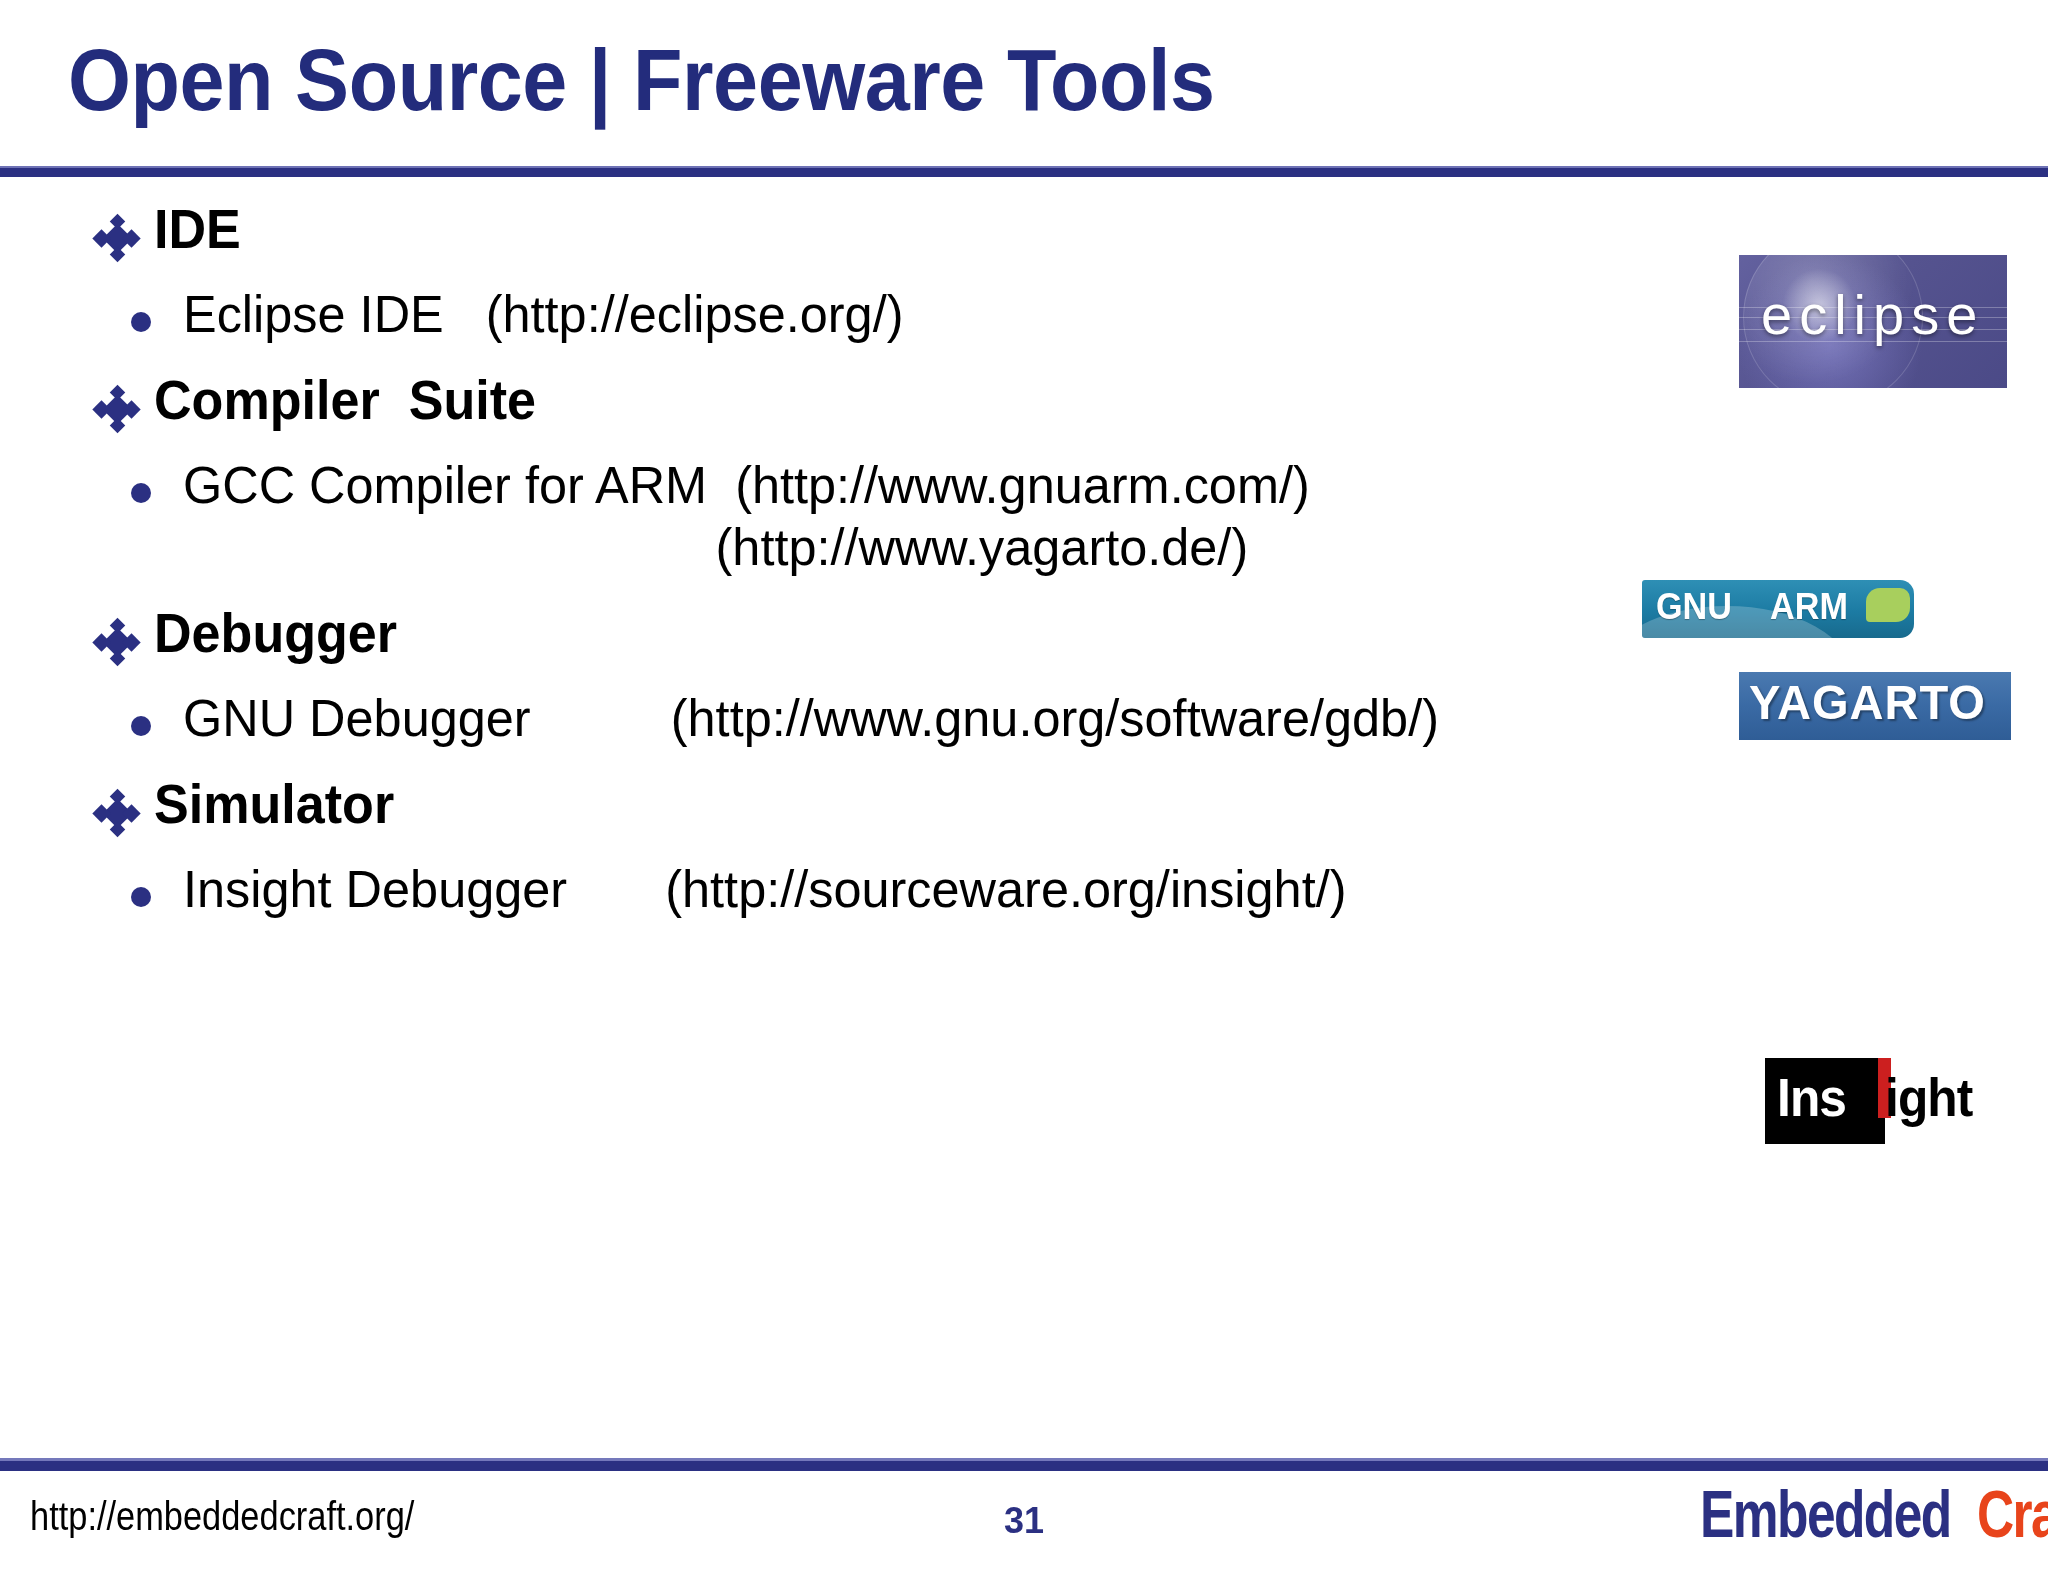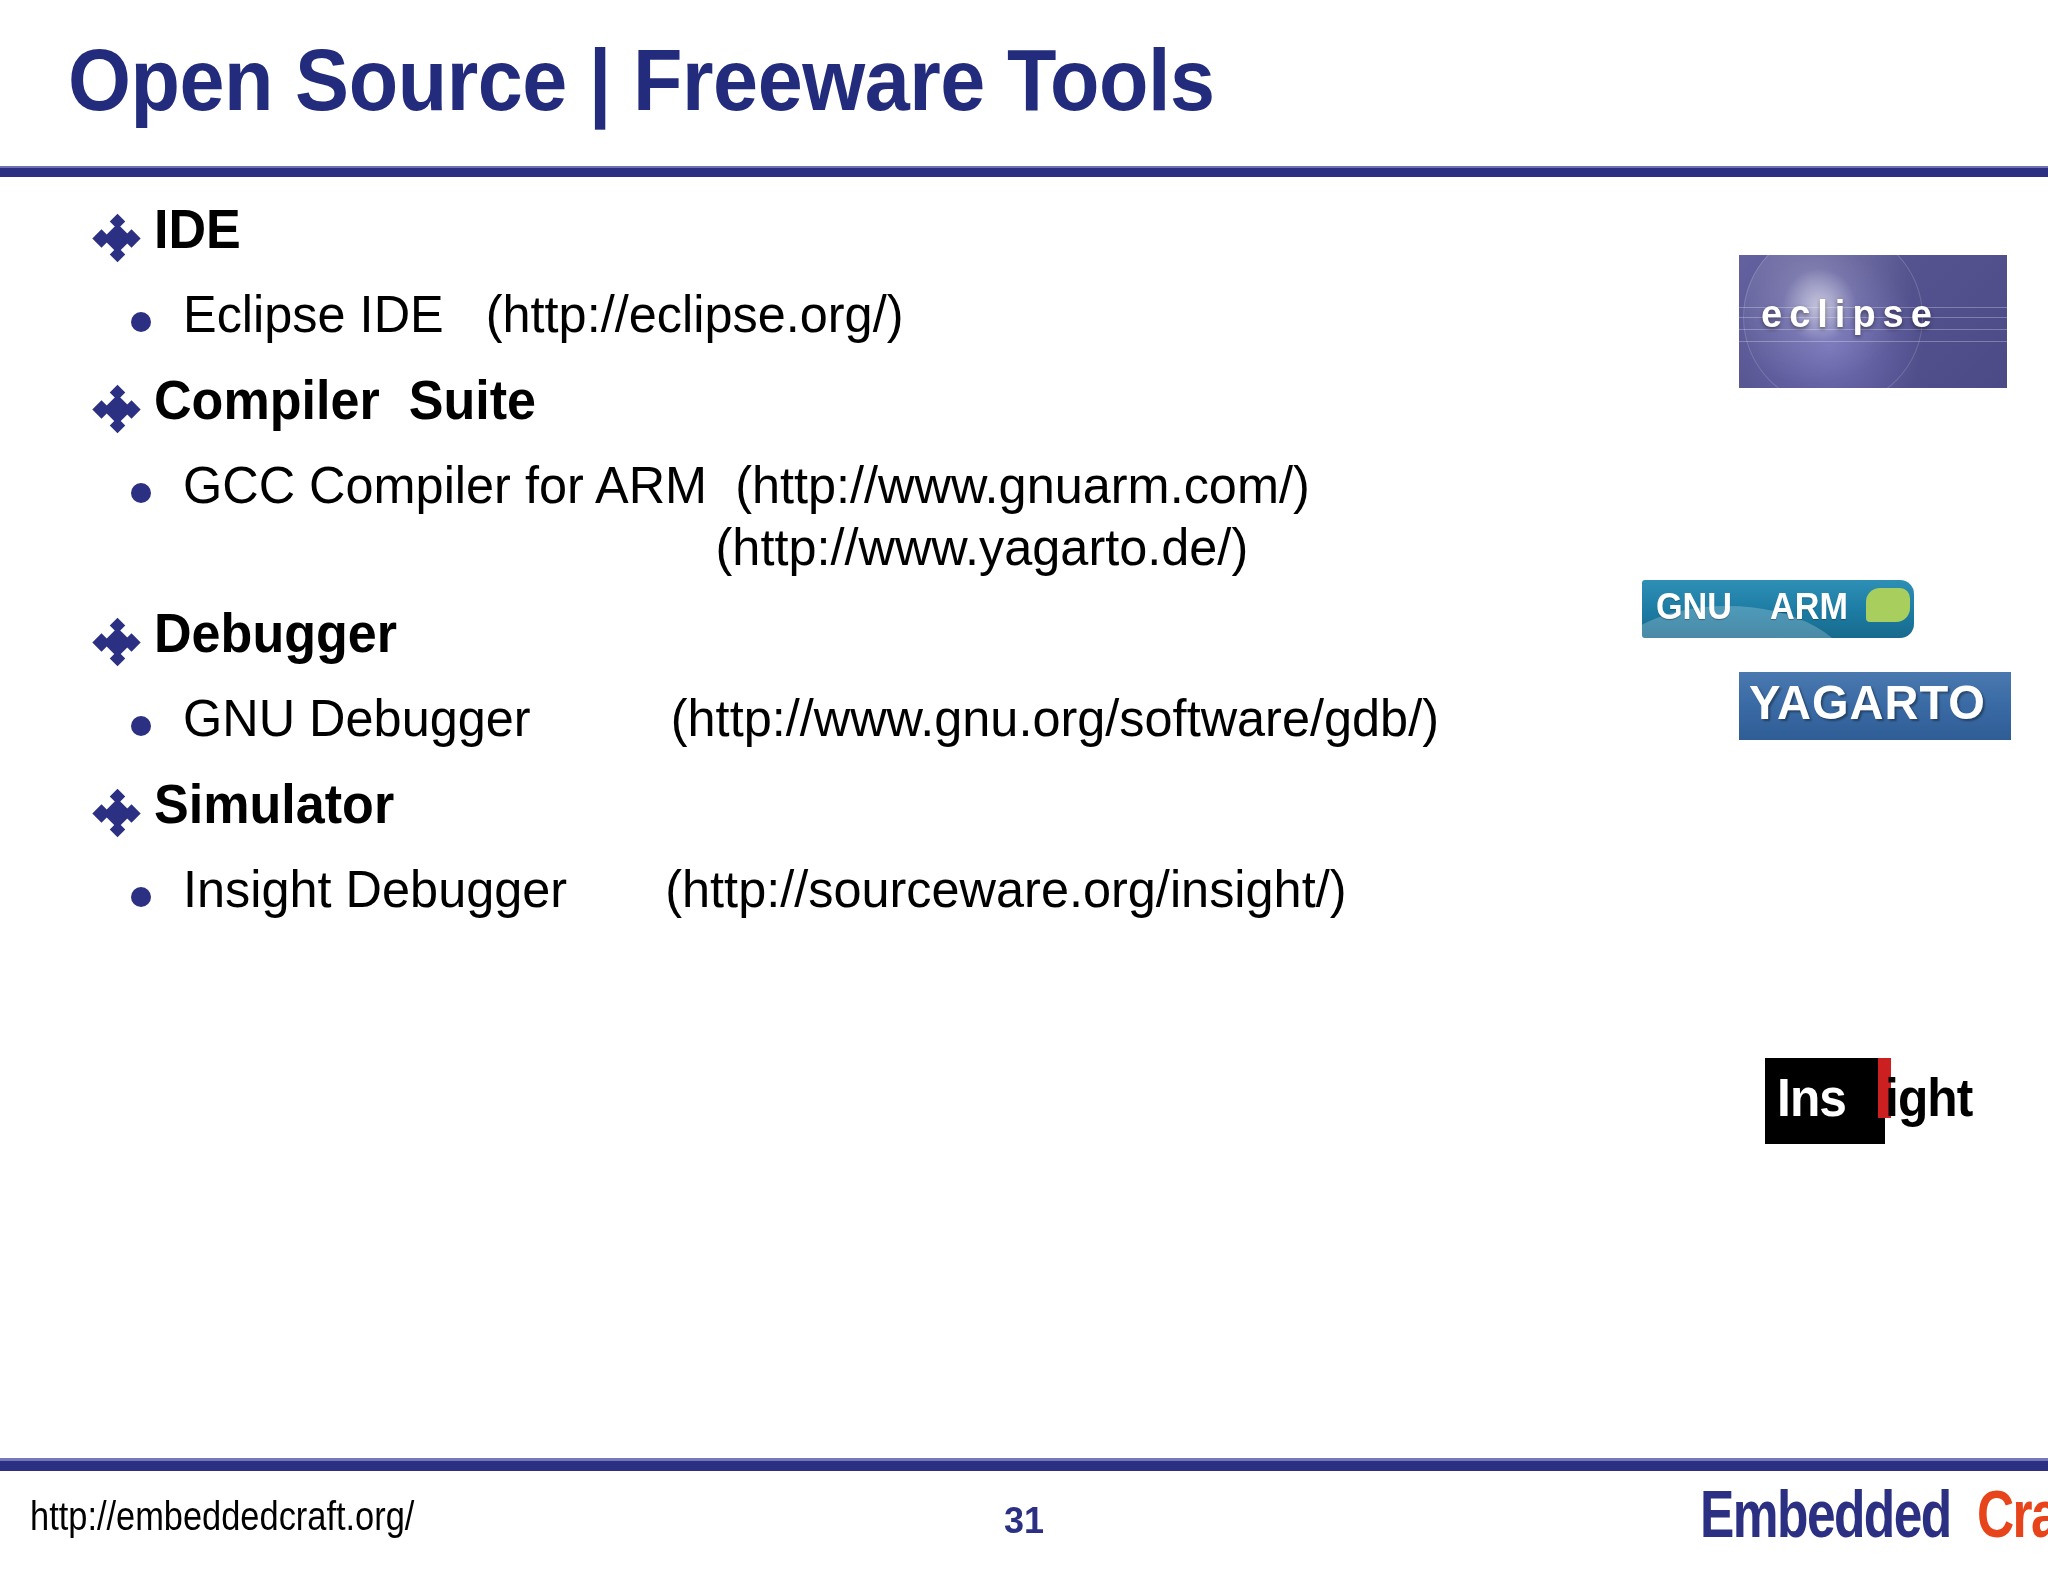--- a/index.html
+++ b/index.html
@@ -169,26 +169,26 @@
   }
   #logo-eclipse .scan {
     position: absolute;
     left: 0; right: 0;
     height: 1px;
     background: rgba(255,255,255,0.28);
   }
   #logo-eclipse .eclipse-word {
     position: absolute;
     left: 22px;
-    top: 38px;
-    font-size: 38px;
+    top: 27px;
+    font-size: 56px;
     letter-spacing: 7px;
     color: #ffffff;
     text-shadow: 0 2px 4px rgba(0,0,0,0.45);
-    font-weight: 700;
+    font-weight: 400;
   }
 
   
   #logo-gnuarm {
     left: 1642px;
     top: 580px;
     width: 272px;
     height: 58px;
     background: linear-gradient(180deg, #2e8fb5 0%, #1c7ba3 55%, #186a8d 100%);
     border-radius: 3px 14px 14px 3px;

